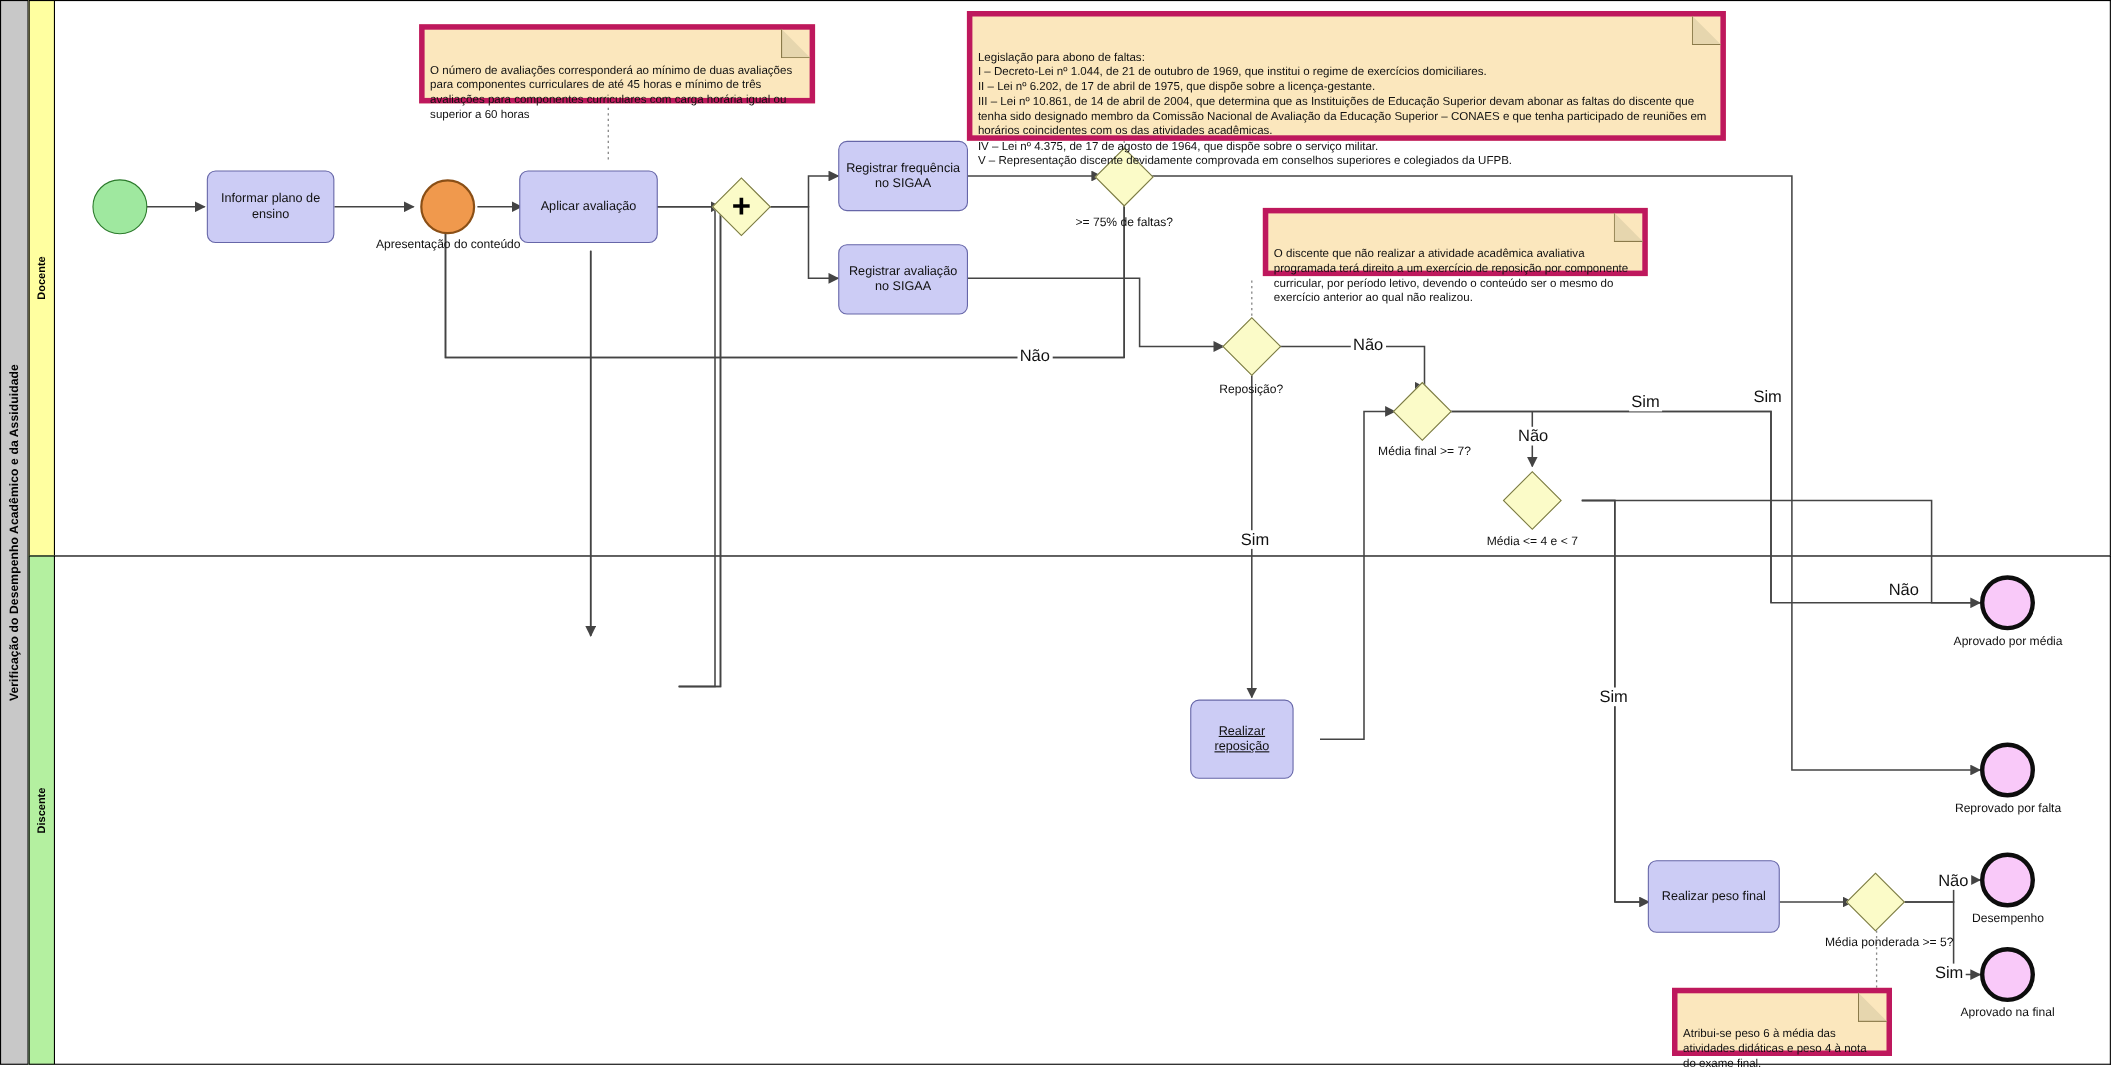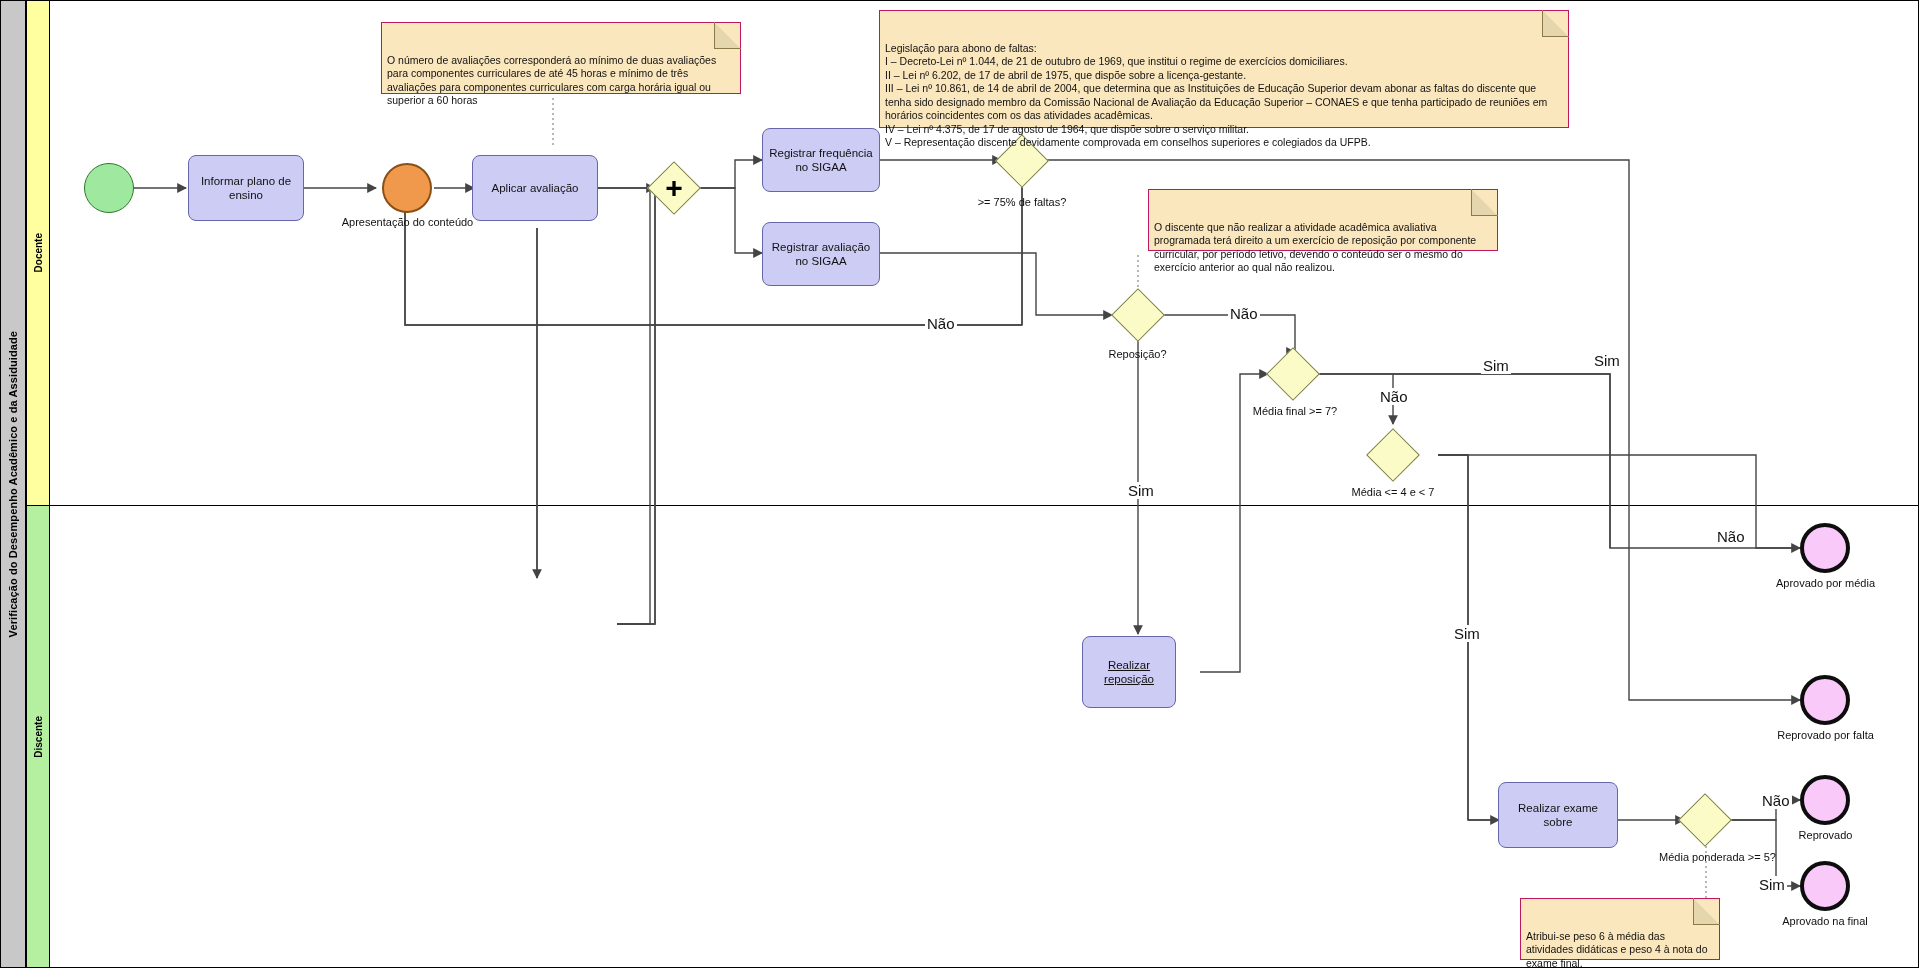--- a/index.html
+++ b/index.html
@@ -138,21 +138,21 @@
     font-size: 15px;
     color: #111;
     background: #ffffff;
     padding: 0 2px;
     white-space: nowrap;
   }
   
   .note {
     position: absolute;
     background: #fbe7bd;
-    border: 1px solid #be185d;
+    border: 5px solid #be185d;
     box-sizing: border-box;
     font-size: 10.5px;
     color: #111;
     line-height: 1.28;
     padding: 4px 5px;
     white-space: pre-line;
   }
   .note .fold {
     position: absolute;
     top: -1px; right: -1px;
@@ -269,21 +269,21 @@
   <div class="event intermediate" style="left:382px; top:163px; width:50px; height:50px;"></div>
   <div class="shape-label" style="left:330px; top:216px; width:155px;">Apresentação do conteúdo</div>
 
   <div class="event end" style="left:1800px; top:523px; width:50px; height:50px;"></div>
   <div class="shape-label" style="left:1748px; top:577px; width:155px;">Aprovado por média</div>
 
   <div class="event end" style="left:1800px; top:675px; width:50px; height:50px;"></div>
   <div class="shape-label" style="left:1748px; top:729px; width:155px;">Reprovado por falta</div>
 
   <div class="event end" style="left:1800px; top:775px; width:50px; height:50px;"></div>
-  <div class="shape-label" style="left:1748px; top:829px; width:155px;">Reprovado</div>
+  <div class="shape-label" style="left:1748px; top:829px; width:155px;">Desempenho</div>
 
   <div class="event end" style="left:1800px; top:861px; width:50px; height:50px;"></div>
   <div class="shape-label" style="left:1740px; top:915px; width:170px;">Aprovado na final</div>
 
   <div class="task" style="left:188px; top:155px; width:116px; height:66px;">
     <span>Informar plano de ensino</span>
   </div>
 
   <div class="task" style="left:762px; top:128px; width:118px; height:64px;">
     <span>Registrar frequência no SIGAA</span>
@@ -296,21 +296,21 @@
   <div class="task" style="left:762px; top:222px; width:118px; height:64px;">
     <span>Registrar avaliação no SIGAA</span>
   </div>
 
 
   <div class="task" style="left:1082px; top:636px; width:94px; height:72px;text-decoration:underline;">
     <span>Realizar reposição</span>
   </div>
 
   <div class="task" style="left:1498px; top:782px; width:120px; height:66px;">
-    <span>Realizar exame sobre</span>
+    <span>Realizar peso final</span>
   </div>
 
   <div class="gateway" style="left:655px; top:169px; width:38px; height:38px;"></div>
   <div class="gateway-plus" style="left:655px; top:166px; width:38px; height:44px;">+</div>
 
   <div class="gateway" style="left:1003px; top:142px; width:38px; height:38px;"></div>
   <div class="shape-label" style="left:942px; top:196px; width:160px;">&gt;= 75% de faltas?</div>
 
   <div class="gateway" style="left:1119px; top:296px; width:38px; height:38px;"></div>
   <div class="shape-label" style="left:1060px; top:348px; width:155px;">Reposição?</div>

